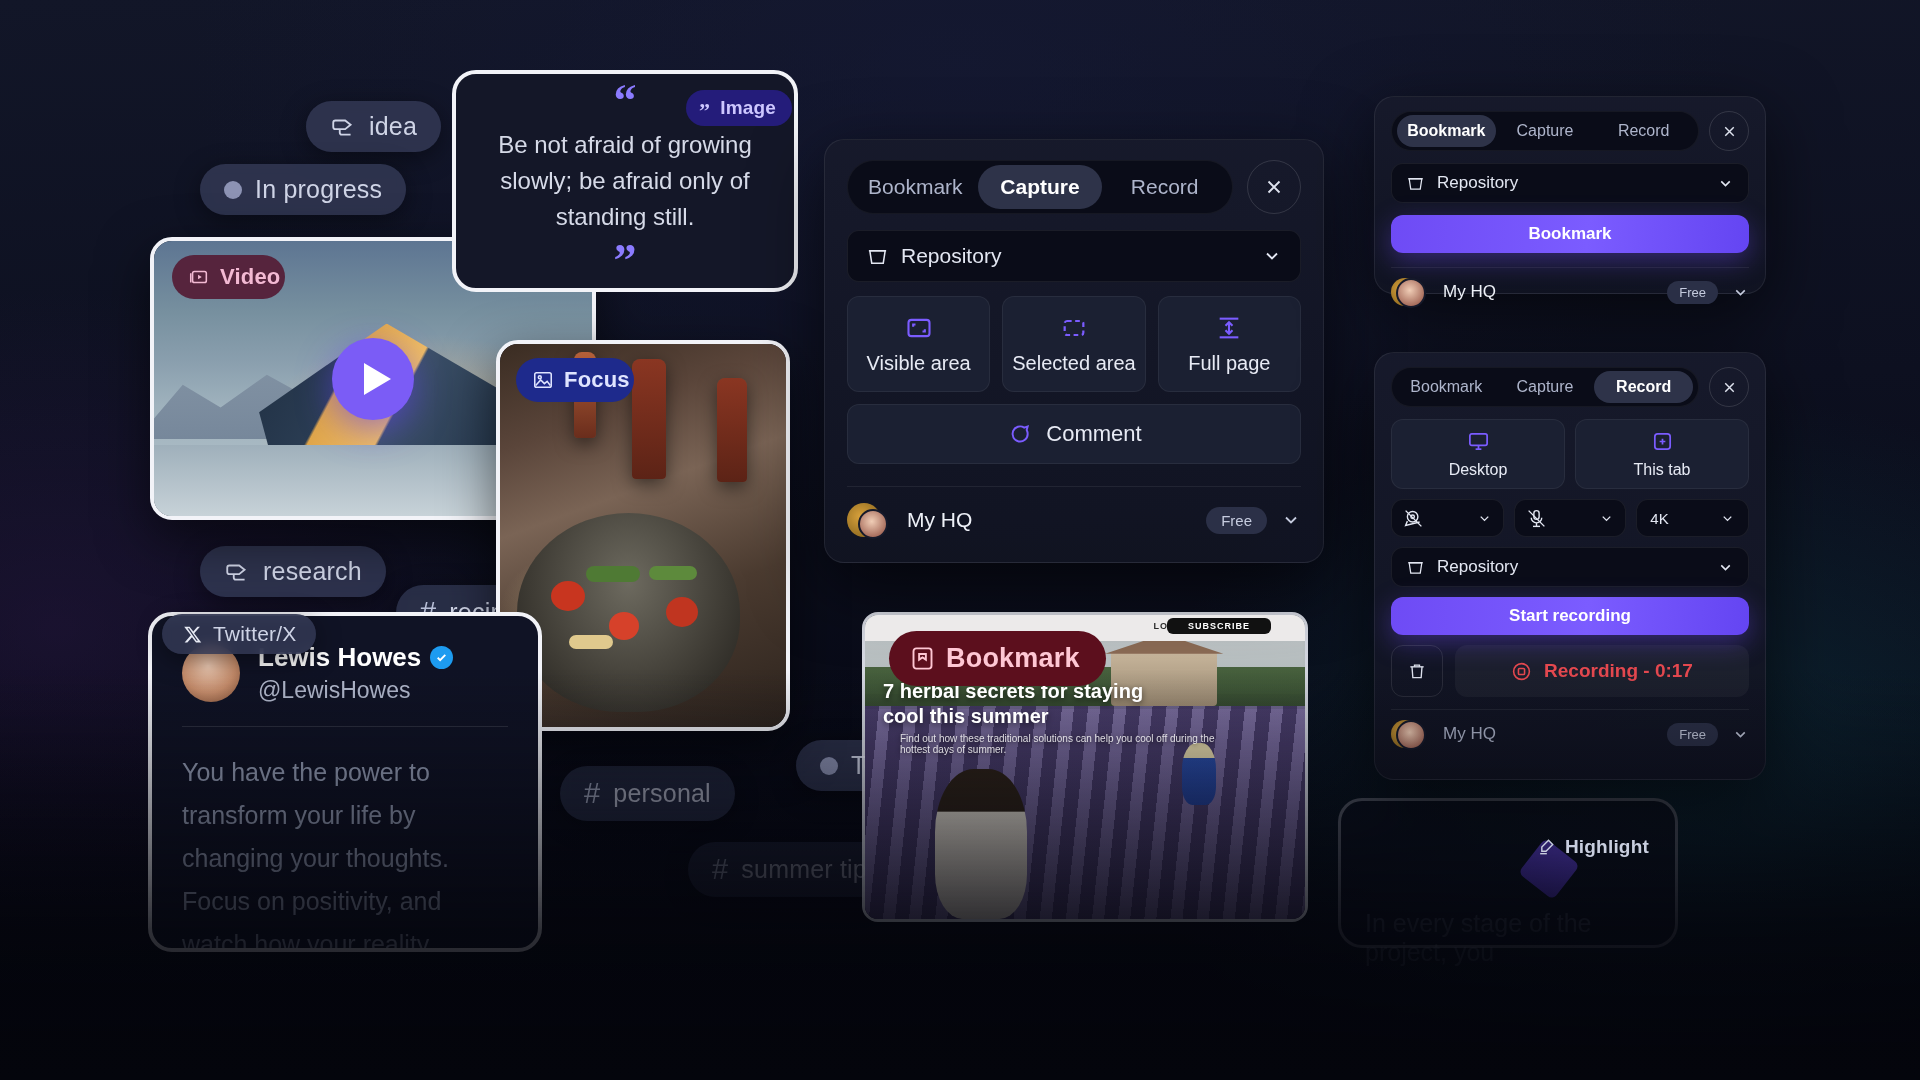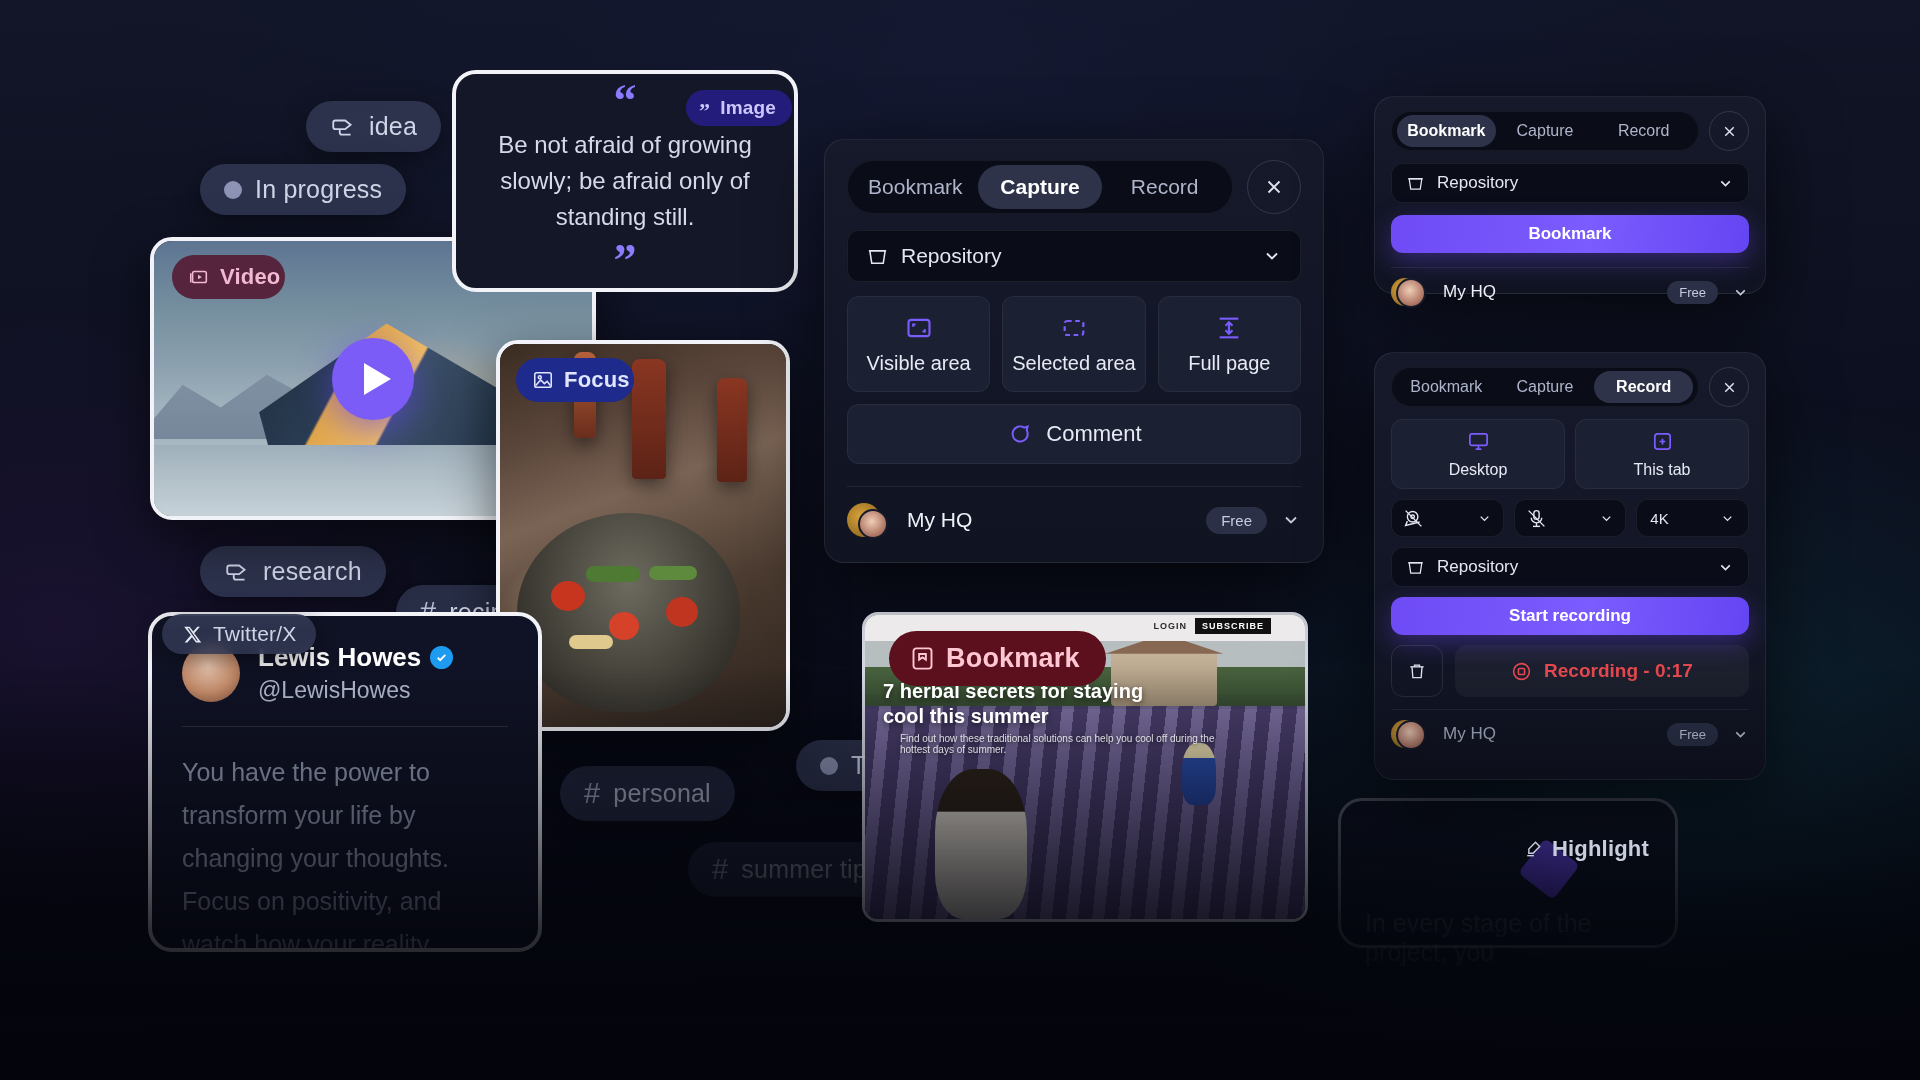--- a/index.html
+++ b/index.html
@@ -41,21 +41,21 @@
   .wcard { background:#11131f; border: 4px solid #f2f3f8; box-shadow: 0 18px 52px rgba(0,0,0,.55); }
   .badge {
     position: absolute; display:inline-flex; align-items:center; gap:10px;
     padding: 9px 4px 9px 16px; border-radius: 999px;
     font-size: 22px; font-weight: 600; letter-spacing:.2px; z-index: 5;
   }
   .badge.video { background:#56243d; color:#f3b9d3; }
   .badge.image { background:#1e2a8c; color:#dfe4ff; }
   .badge.bookmark { background:#5c0f1d; color:#ffc7d4; font-size:27px; padding:12px 26px 12px 20px;}
   .badge.quote { background:#241c7a; color:#cdc7ff; font-size:19px; padding:7px 16px 7px 13px; }
-  .badge.highlight { background:transparent; color:#c8cede; font-size:22px; }
+  .badge.highlight { background:transparent; color:#c8cede; font-size:19px; }
   
   .pic-video{
     position:absolute; inset:0;
     background:
       radial-gradient(240px 150px at 62% 72%, rgba(255,176,80,.42), rgba(255,176,80,0) 70%),
       linear-gradient(to bottom,#5d7592 0%, #77909f 26%, #8a9fae 44%, #9fb2bd 60%, #b6c4cc 100%);
   }
   .pic-video .ridge{
     position:absolute; left:-4%; top:46%; width:48%; height:26%;
     background:linear-gradient(180deg,#7e8ea0,#6e7f94);
@@ -301,21 +301,21 @@
     <div class="pic-lav">
       <div class="sky"></div>
         <div class="trees"></div>
         <div class="house"></div>
         <div class="rows"></div>
       <div class="girl" style="left:16%;bottom:0;width:92px;height:150px;background:linear-gradient(180deg,#2e2319 0%,#2e2319 28%,#e6e0d4 29%,#d8d0c2 100%);"></div>
       <div class="girl" style="left:72%;top:42%;width:34px;height:62px;background:linear-gradient(180deg,#e8dcae 0%,#e8dcae 24%,#2a4da8 25%,#24429a 100%);"></div>
     </div>
     <div class="bm-topbar">
       <span style="position:absolute;right:118px;top:6px;font-size:9px;color:#2a2a2a;letter-spacing:1px;">LOGIN</span>
-      <span style="position:absolute;right:34px;top:3px;font-size:9px;color:#fff;background:#111;padding:3px 7px;letter-spacing:1px;">SUBSCRIBE</span>
+      <span style="position:absolute;right:34px;top:3px;font-size:9px;color:#fff;background:#111;padding:3px 21px;letter-spacing:1px;border-radius:6px;">SUBSCRIBE</span>
     </div>
     <div class="bm-head">7 herbal secrets for staying cool this summer</div>
     <div class="bm-sub">Find out how these traditional solutions can help you cool off during the hottest days of summer.</div>
     <div class="badge bookmark" style="left:24px;top:16px;">
       <svg width="27" height="27" viewBox="0 0 24 24" fill="none" stroke="#ffc7d4" stroke-width="1.7">
           <rect x="4" y="3" width="16" height="18" rx="2.5"></rect>
           <path d="M9 8h6v5l-3-2-3 2z"></path>
         </svg>
       <span>Bookmark</span>
     </div>

